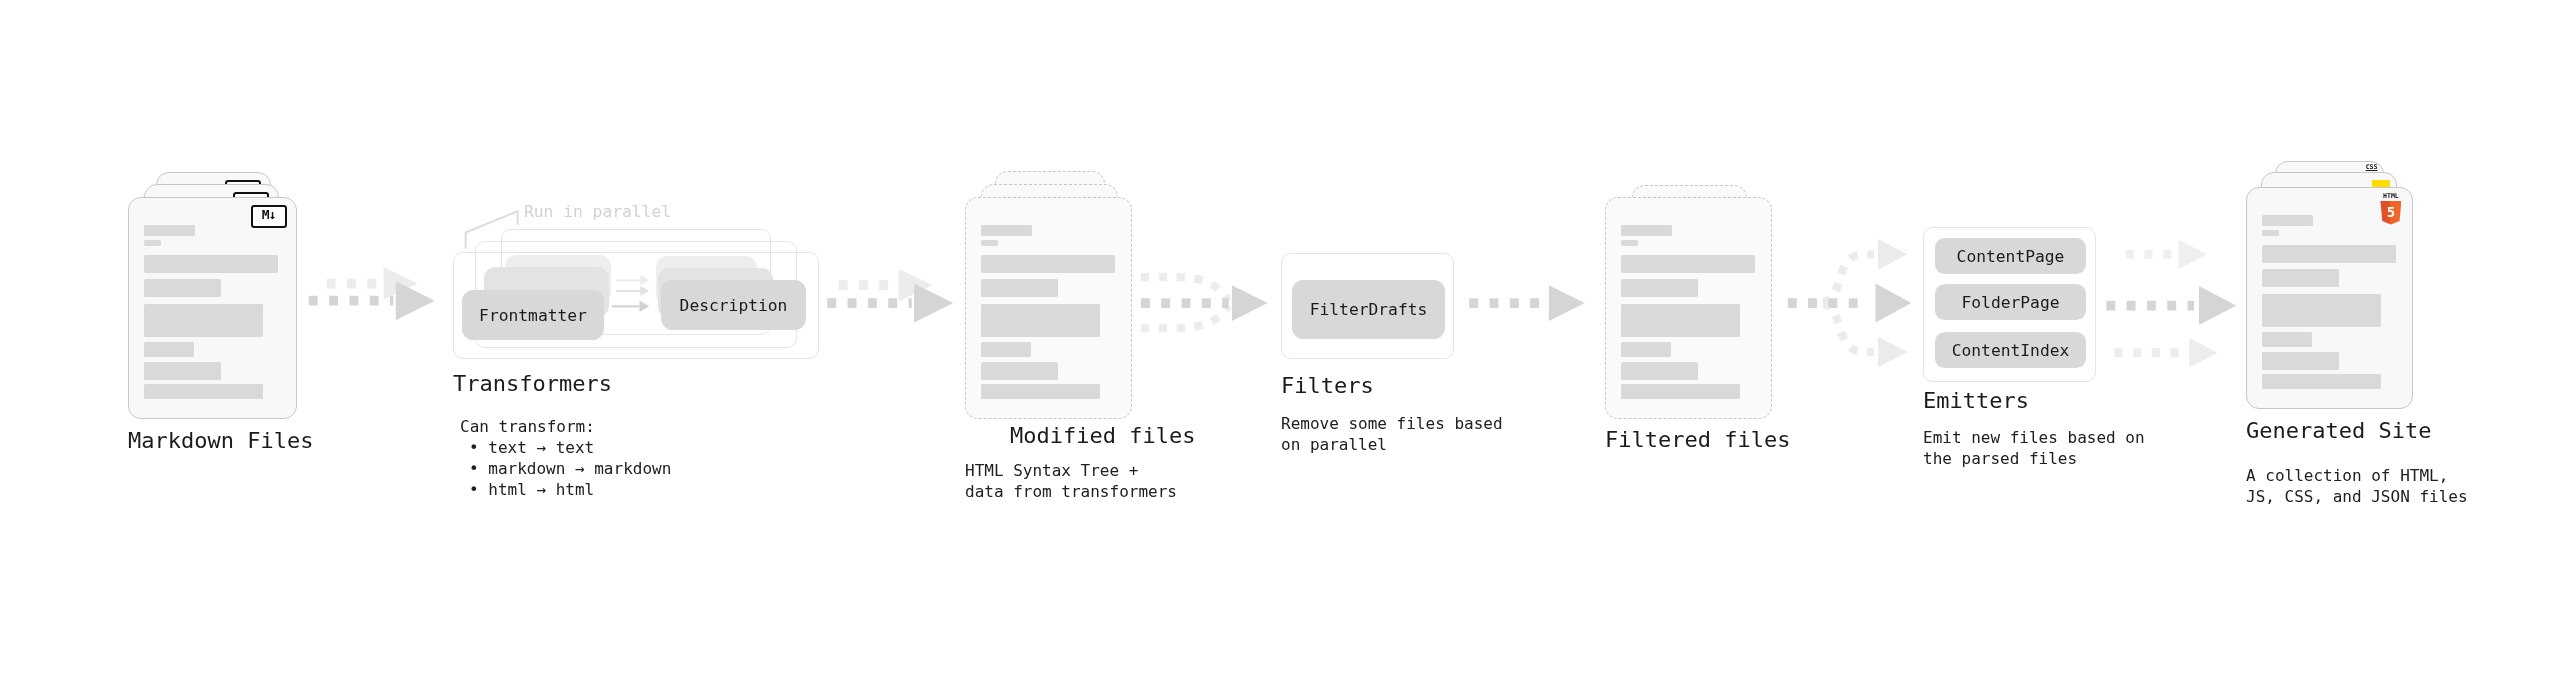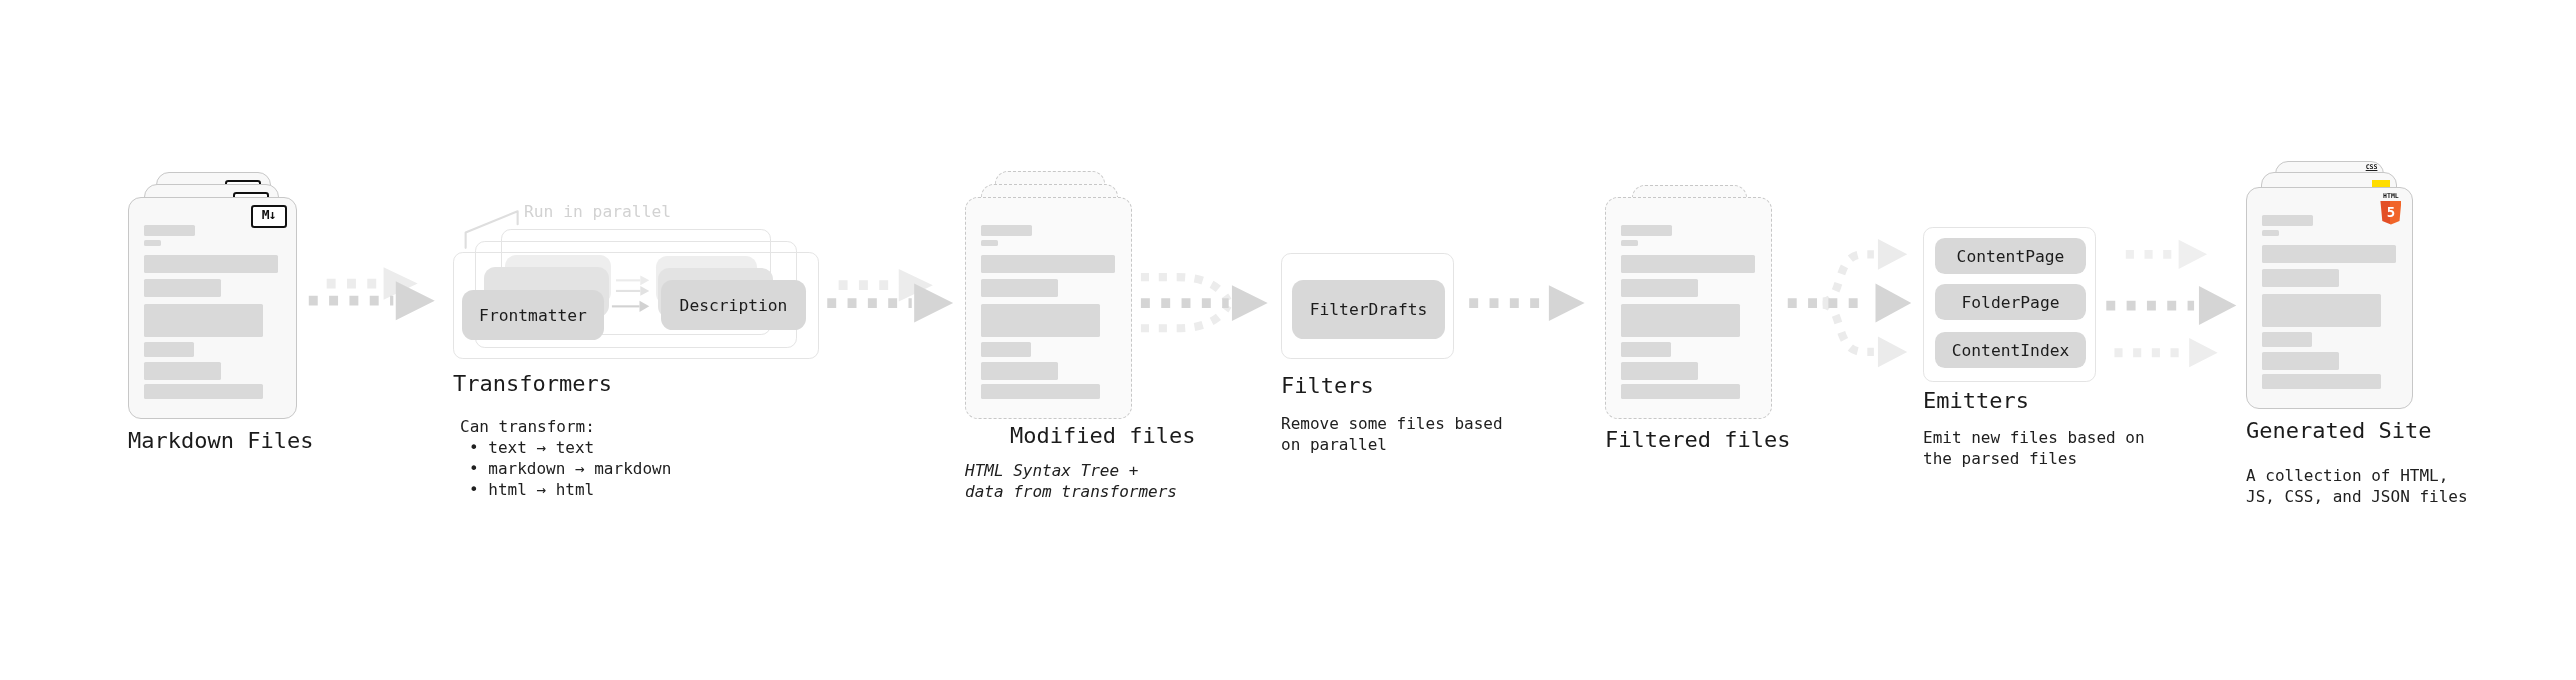--- a/index.html
+++ b/index.html
@@ -174,21 +174,21 @@
       <i></i>
         <i></i>
         <i></i>
         <i></i>
         <i></i>
         <i></i>
         <i></i>
         <i></i>
     </div>
     <div class="title" style="left:965px;top:423px;padding-left:45px;">Modified files</div>
-    <div class="sub" style="left:965px;top:460px;font-style:italic;">
+    <div class="sub" style="left:965px;top:460px;">
       <div>HTML Syntax Tree +</div>
       <div>data from transformers</div>
     </div>
   </section>
 
   <section>
     <div class="frame" style="left:1281px;top:253px;width:173px;height:106px;"></div>
     <div class="gbox" style="left:1292px;top:280px;width:153px;height:59px;">FilterDrafts</div>
     <div class="title" style="left:1281px;top:373px;">Filters</div>
     <div class="sub" style="left:1281px;top:413px;">

